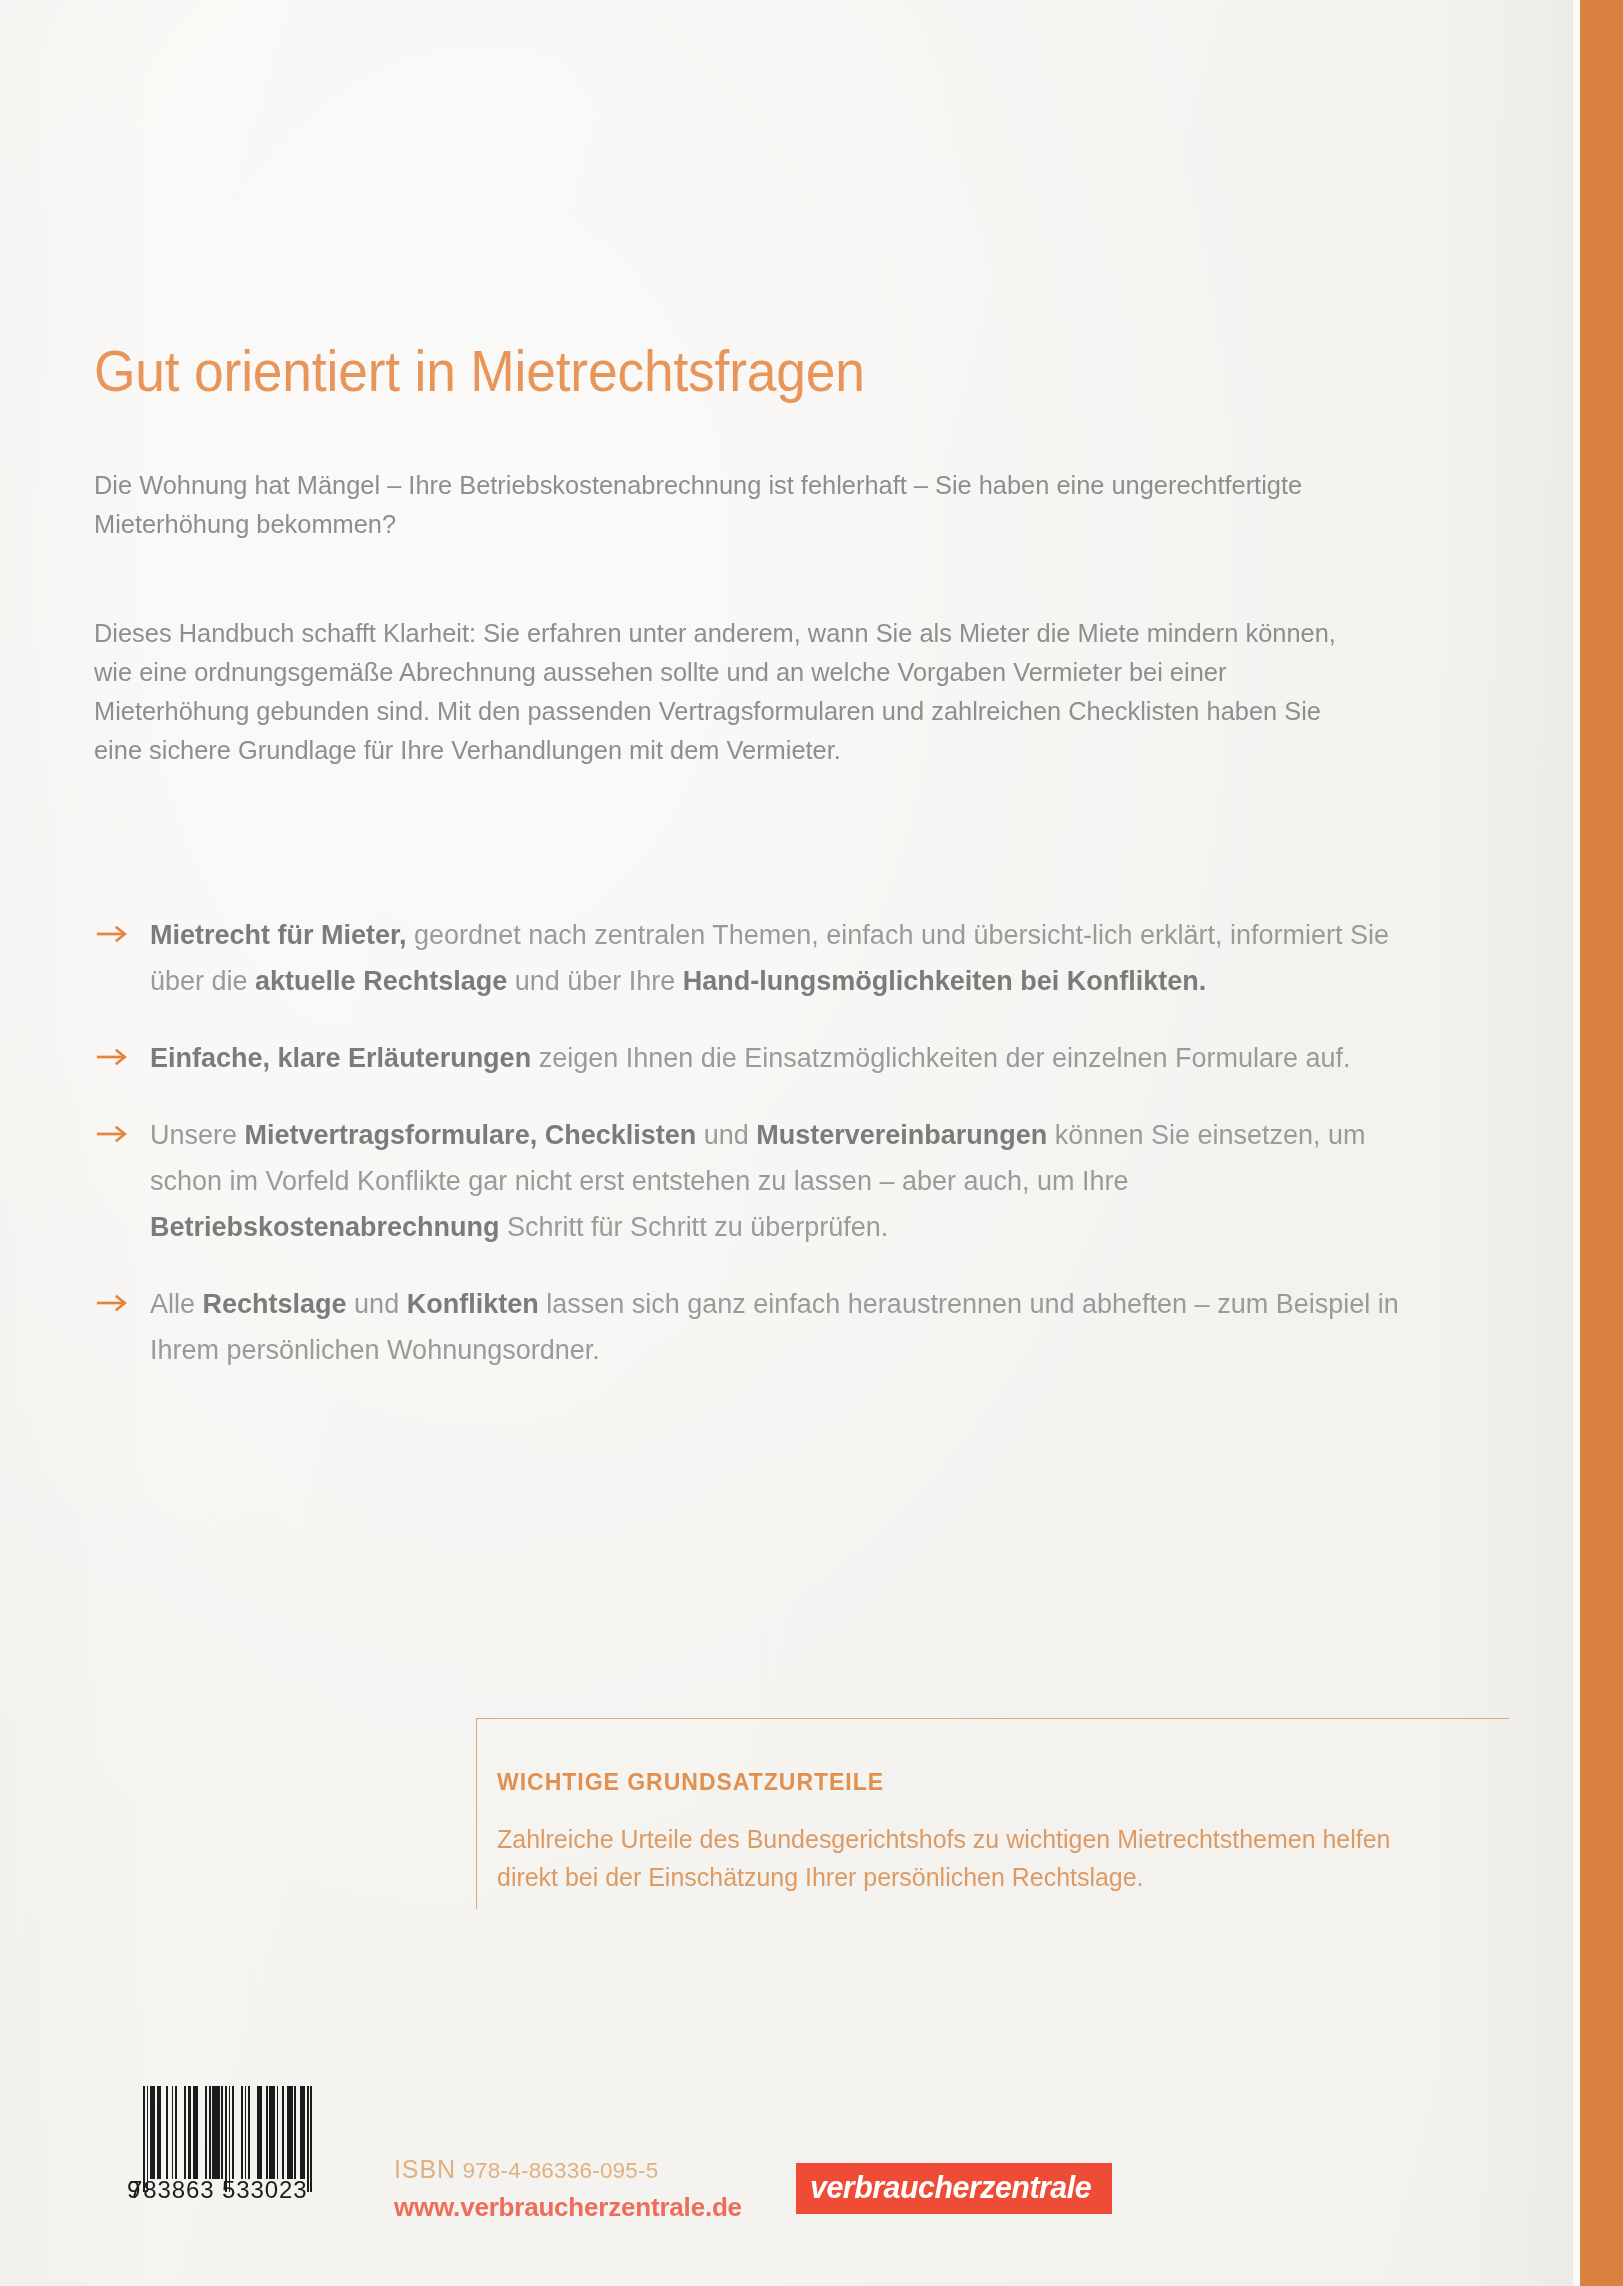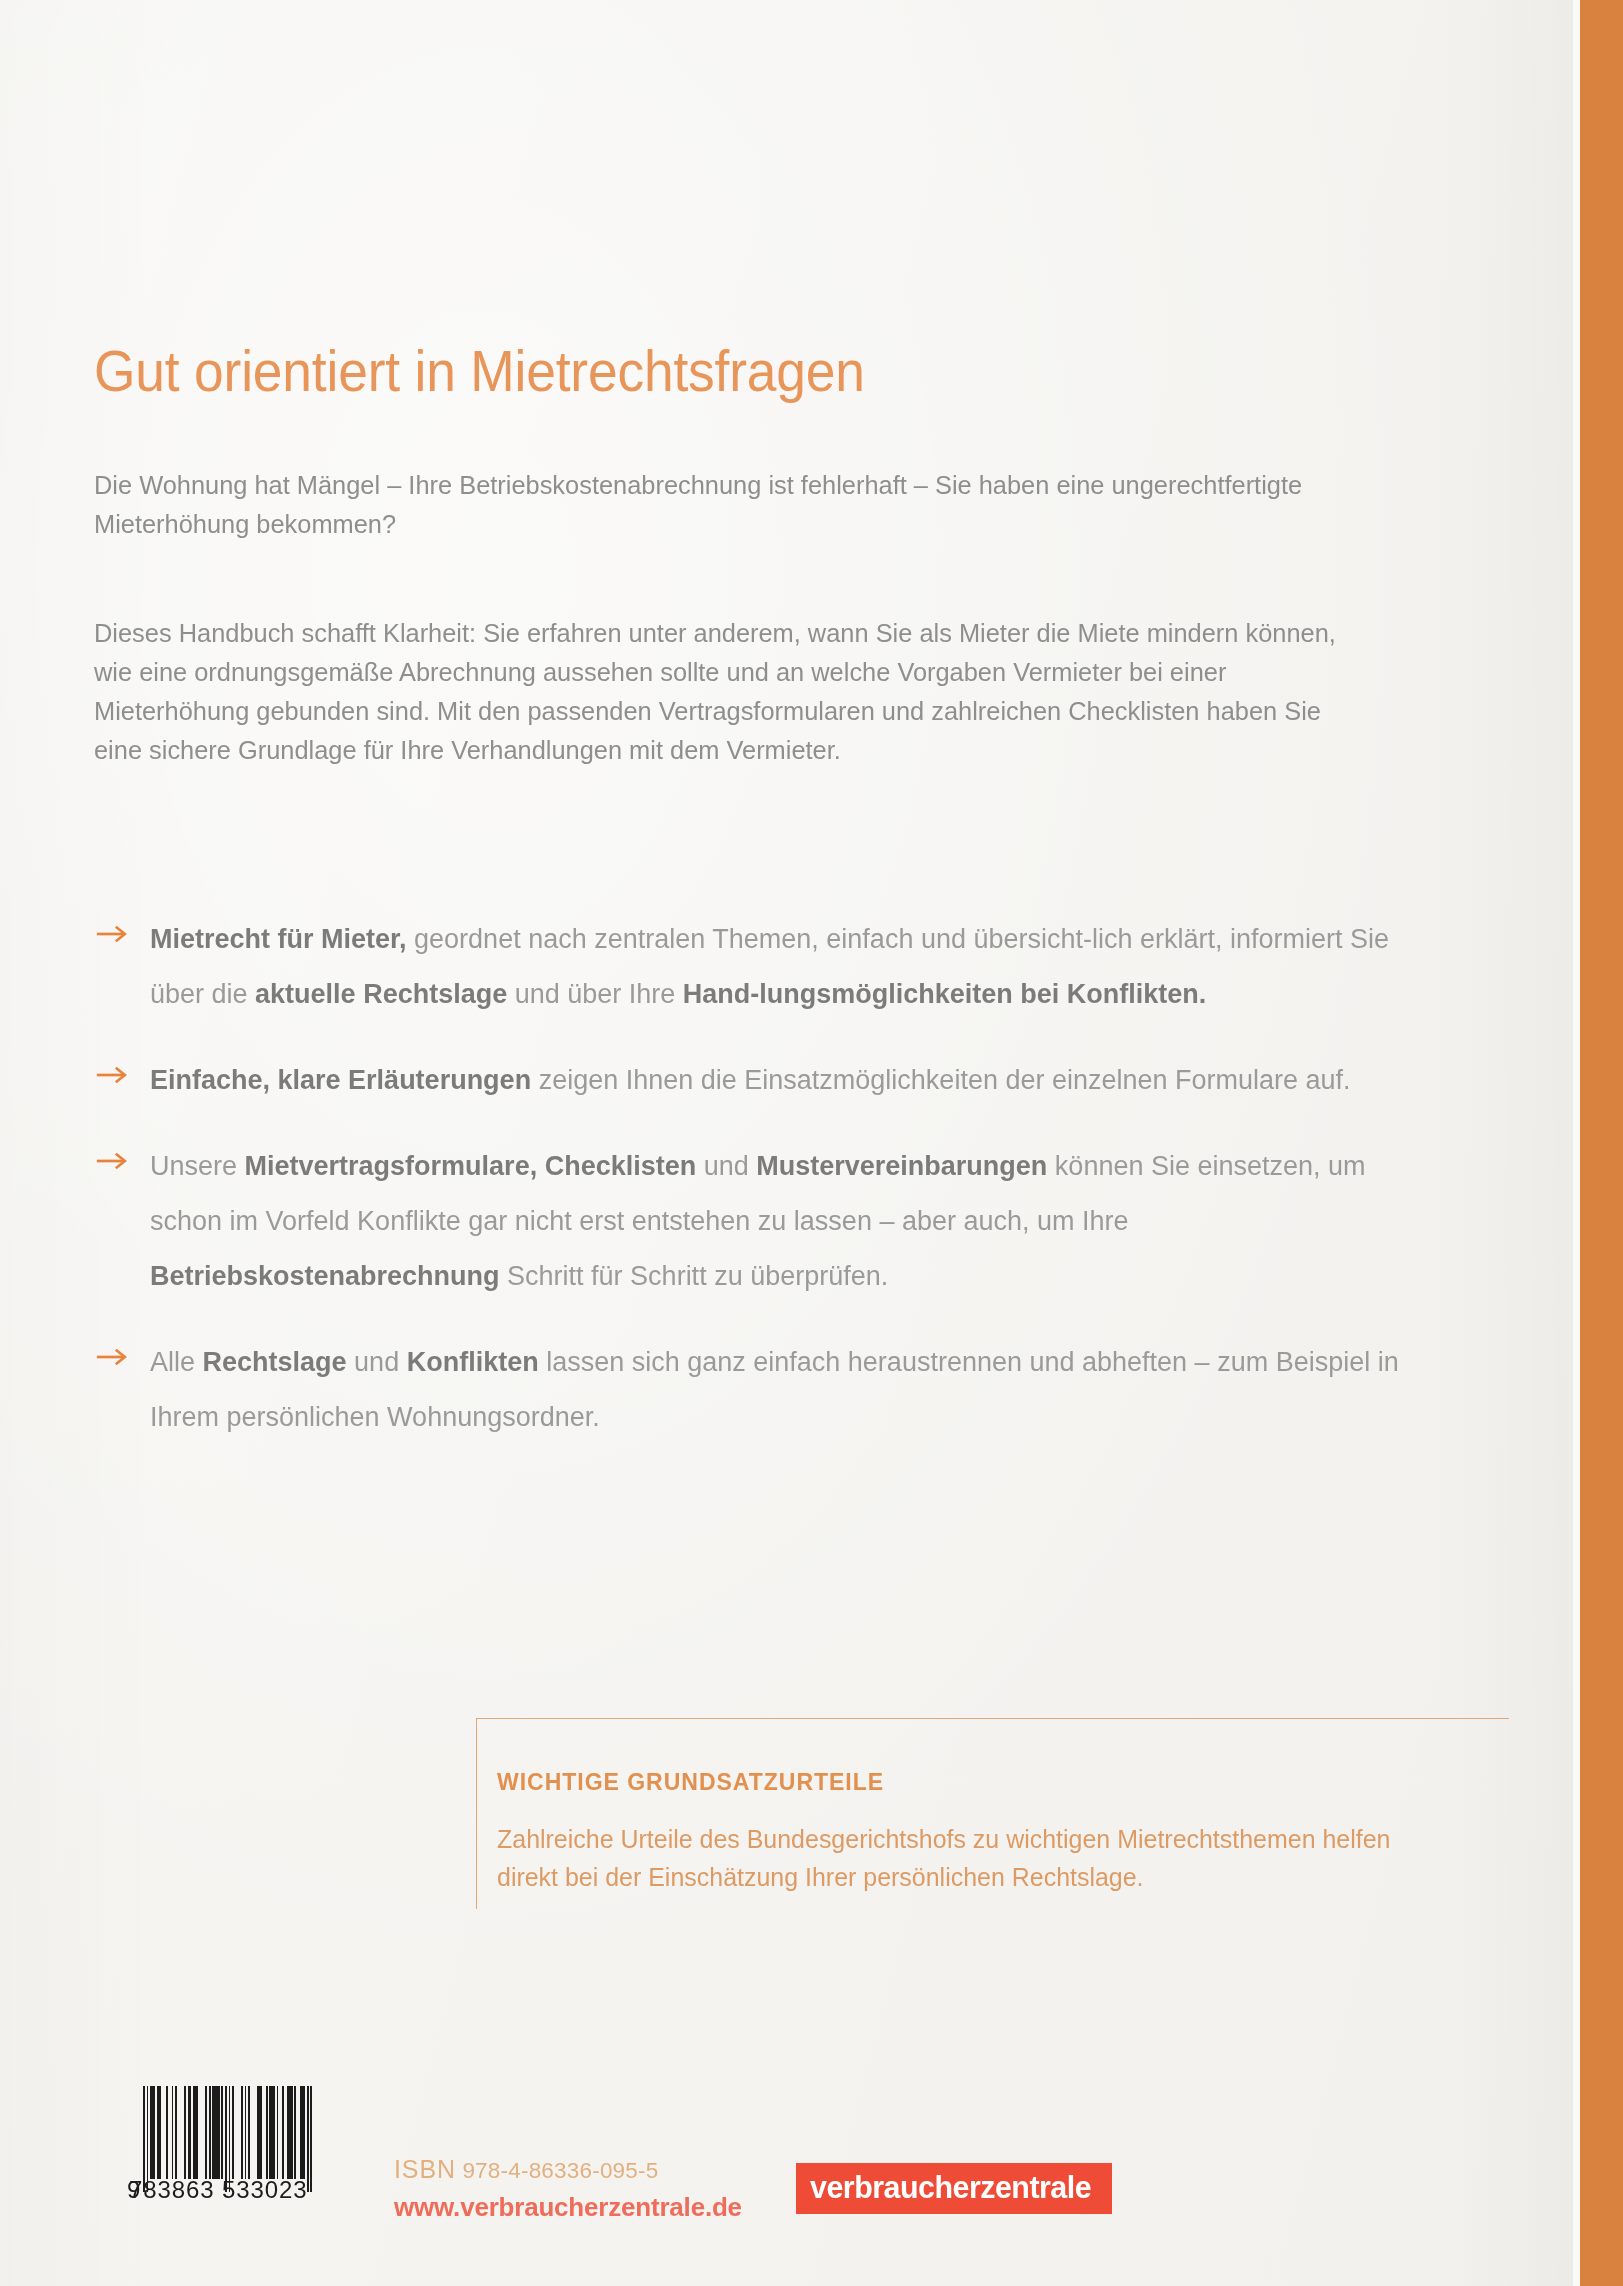--- a/index.html
+++ b/index.html
@@ -108,21 +108,21 @@
     left: 1.8px;
     top: 12.6px;
     width: 36px;
     height: 18px;
     color: #e8833c;
     line-height: 1;
   }
   .bullet-arrow svg { display: block; }
   .bullet-text {
     font-size: 27px;
-    line-height: 55px;
+    line-height: 46px;
     color: #9a9b98;
     font-stretch: condensed;
     transform: scaleX(0.96);
     transform-origin: left top;
     width: 1332px;
   }
   .bullet-text b {
     font-weight: 700;
     color: #7b7c79;
   }
@@ -246,20 +246,21 @@
   }
 
   
   #publisher-logo {
     position: absolute;
     left: 702px;
     top: 102px;
     background: #ef4c38;
     padding: 9px 14.4px 10.8px 14.4px;
     display: inline-block;
+    font-style: italic;
   }
   #publisher-logo-text {
     font-size: 31px;
     font-weight: 700;
     color: #ffffff;
     letter-spacing: -0.5px;
     font-stretch: condensed;
     line-height: 1;
     white-space: nowrap;
     transform: scaleX(0.98);

